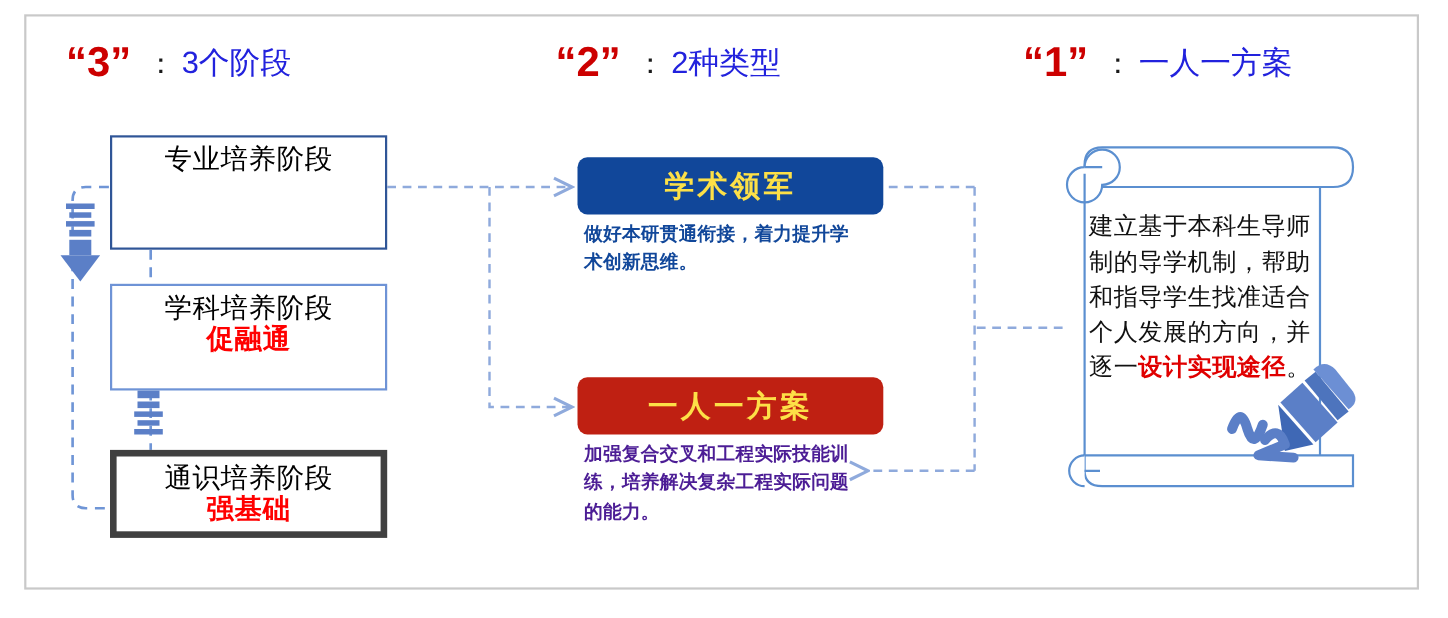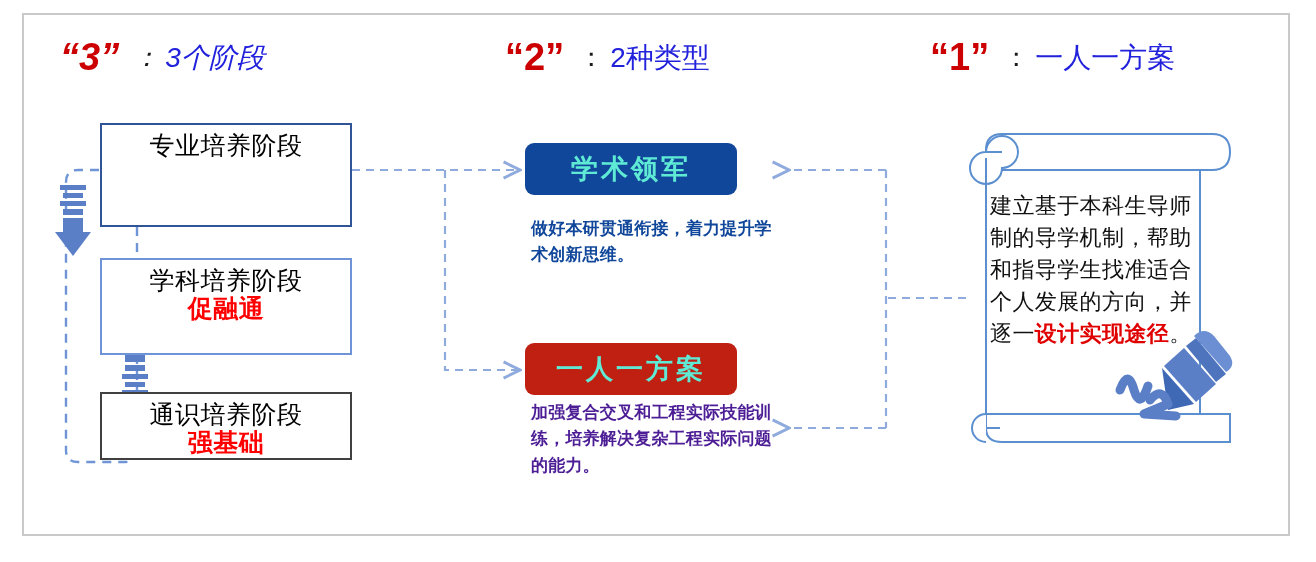--- a/index.html
+++ b/index.html
@@ -37,81 +37,81 @@
     color:#1a1a1a;
     font-size:26px;
     padding:0 6px 0 14px;
     vertical-align:middle;
   }
   .hdr .sub{
     color:#2222dd;
     font-size:28px;
     vertical-align:middle;
   }
-  #hdr3{left:60px;top:36px;font-style:italic;}
+  #hdr3{left:60px;top:36px;}
   #hdr2{left:505px;top:36px;text-align:center;}
   #hdr1{left:930px;top:36px;}
 
   
   .stage{
     position:absolute;
     left:100px;
     width:252px;
     box-sizing:border-box;
     background:#ffffff;
     text-align:center;
     padding-top:6px;
   }
   #stage0{top:123px;height:104px;border:2px solid #2f5597;}
   #stage1{top:258px;height:97px;border:2px solid #6e93d6;}
-  #stage2{top:392px;height:68px;border:2px solid #404040;}
+  #stage2{top:409px;height:80px;border:6px solid #404040;}
   .stage .t1{
     display:block;
     font-size:25px;
     color:#000000;
     line-height:1.12;
     letter-spacing:0.5px;
   }
   .stage .t2{
     display:block;
     font-size:25px;
     font-weight:bold;
     color:#ff0000;
     line-height:1.12;
     letter-spacing:0.5px;
   }
 
   
   .typebox{
     position:absolute;
     left:525px;
-    width:212px;
+    width:278px;
     height:52px;
     border-radius:9px;
-    color:#5eead4;
+    color:#fde047;
     font-size:27px;
     font-weight:bold;
     letter-spacing:3px;
     display:flex;
     align-items:center;
     justify-content:center;
     box-sizing:border-box;
   }
   #typebox0{top:143px;background:#11479a;}
   #typebox1{top:343px;background:#bf2012;}
   .typedesc{
     position:absolute;
     left:531px;
     width:252px;
     font-size:17px;
     font-weight:bold;
     line-height:1.55;
     letter-spacing:0.2px;
   }
-  #typedesc0{top:216px;color:#11479a;}
+  #typedesc0{top:200px;color:#11479a;}
   #typedesc1{top:400px;color:#4c1d95;}
 
   
   #scroll{
     position:absolute;
     left:968px;top:128px;
     width:286px;height:330px;
   }
   #scrollsvg{position:absolute;left:0;top:0;}
   #scrolltext{

